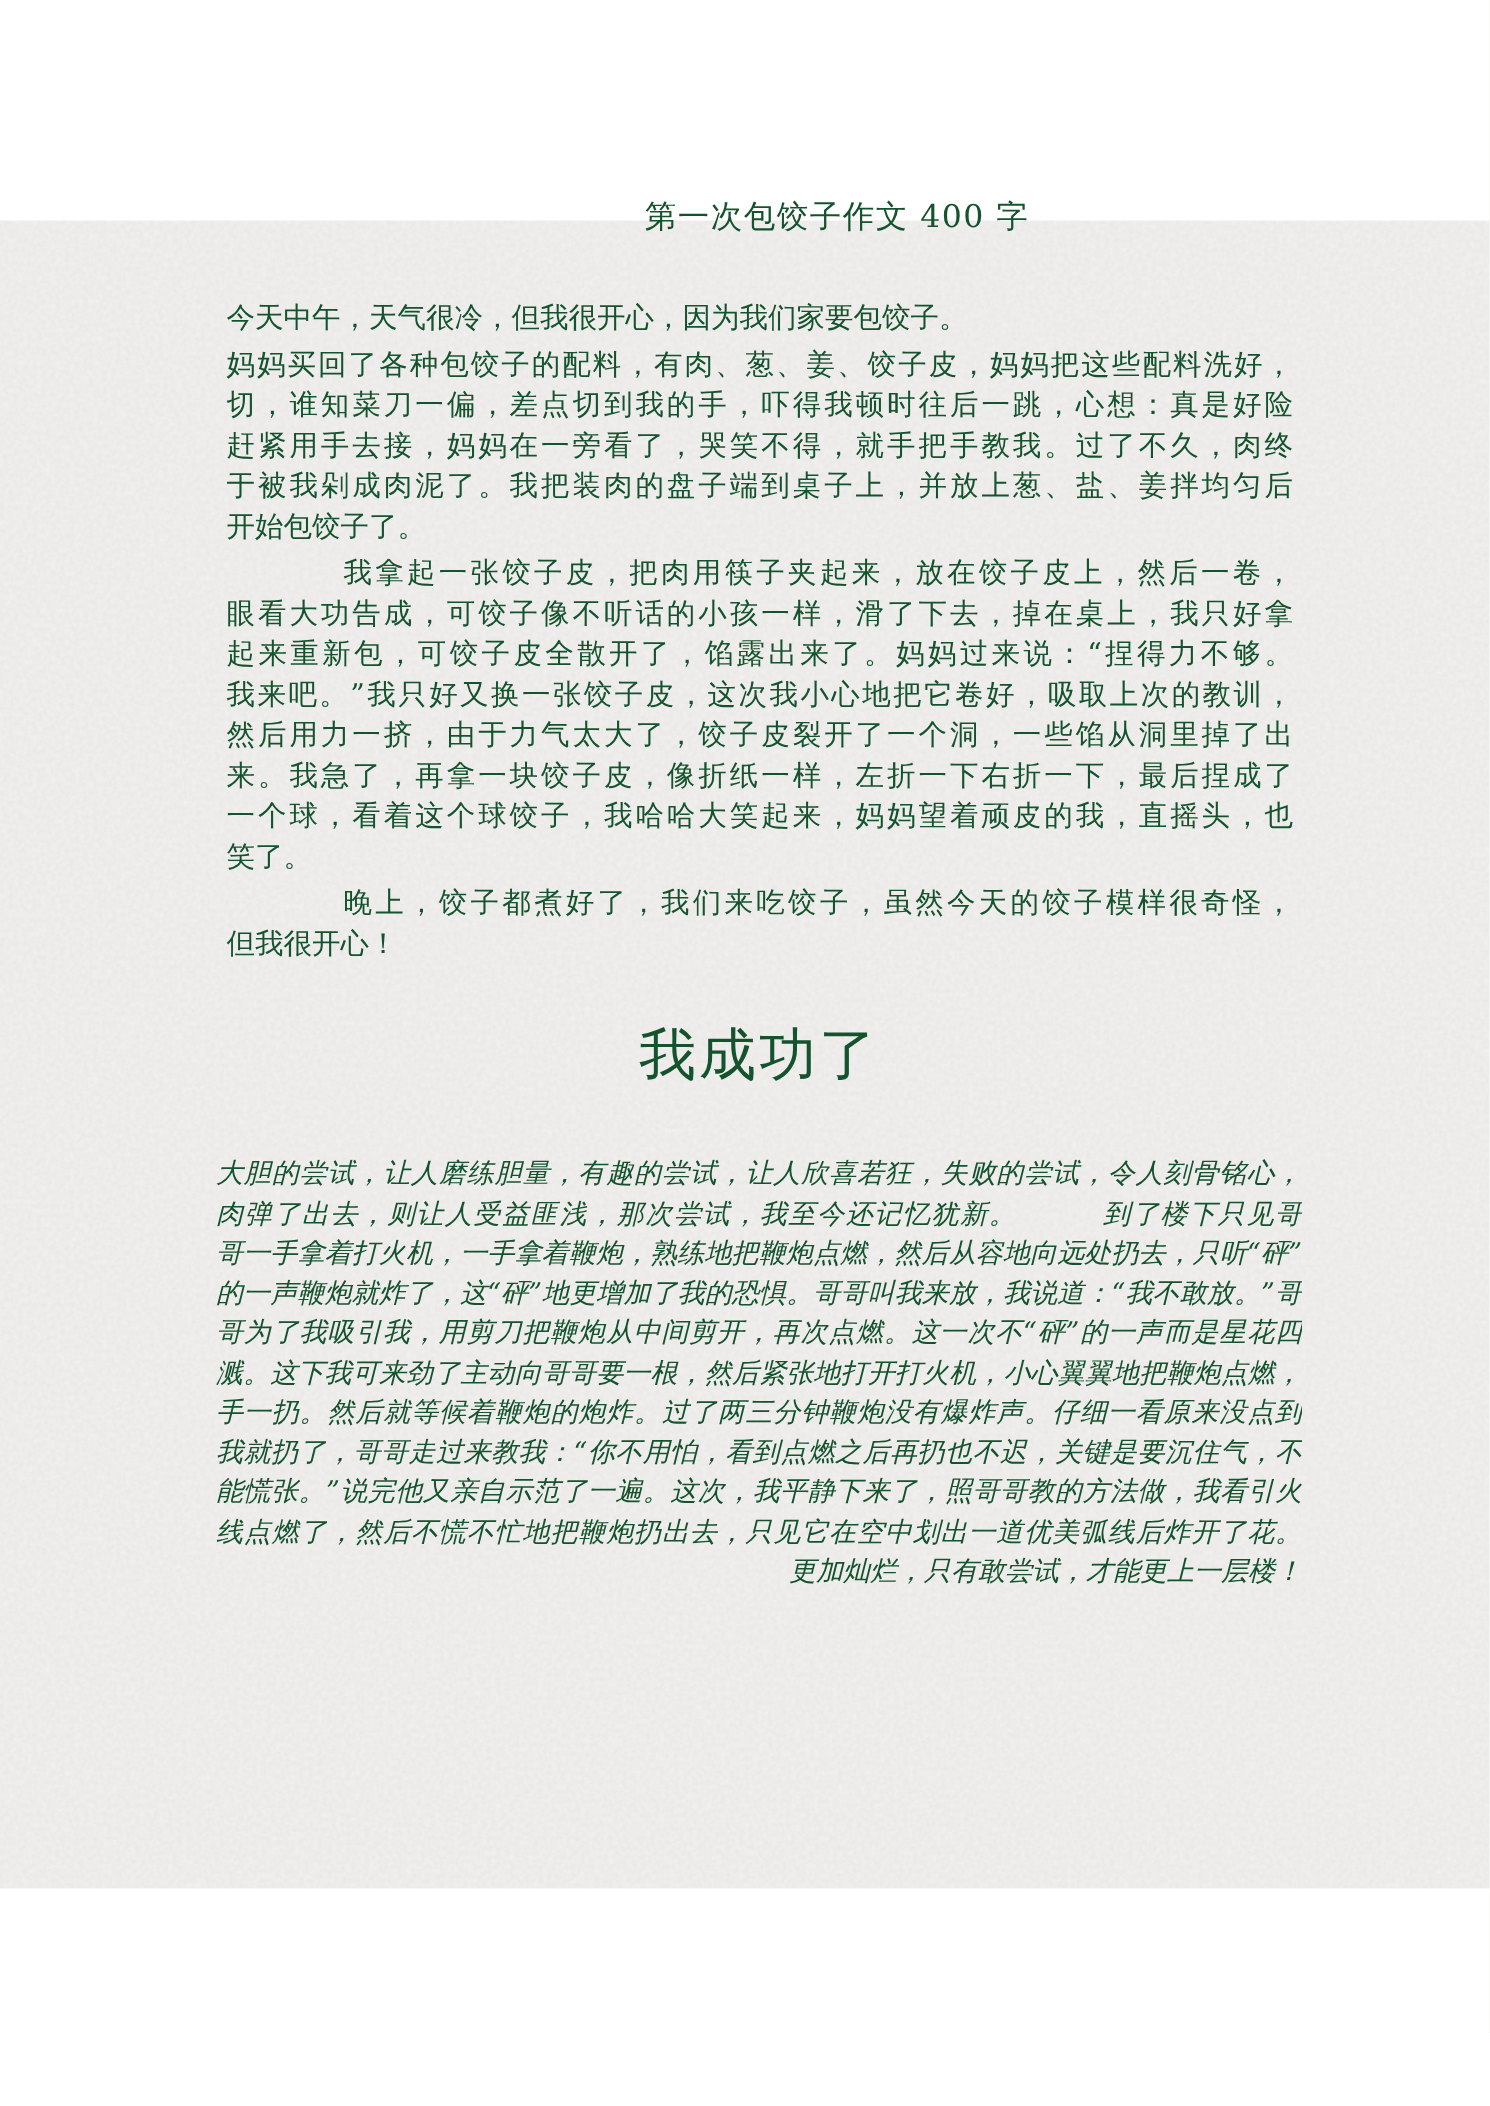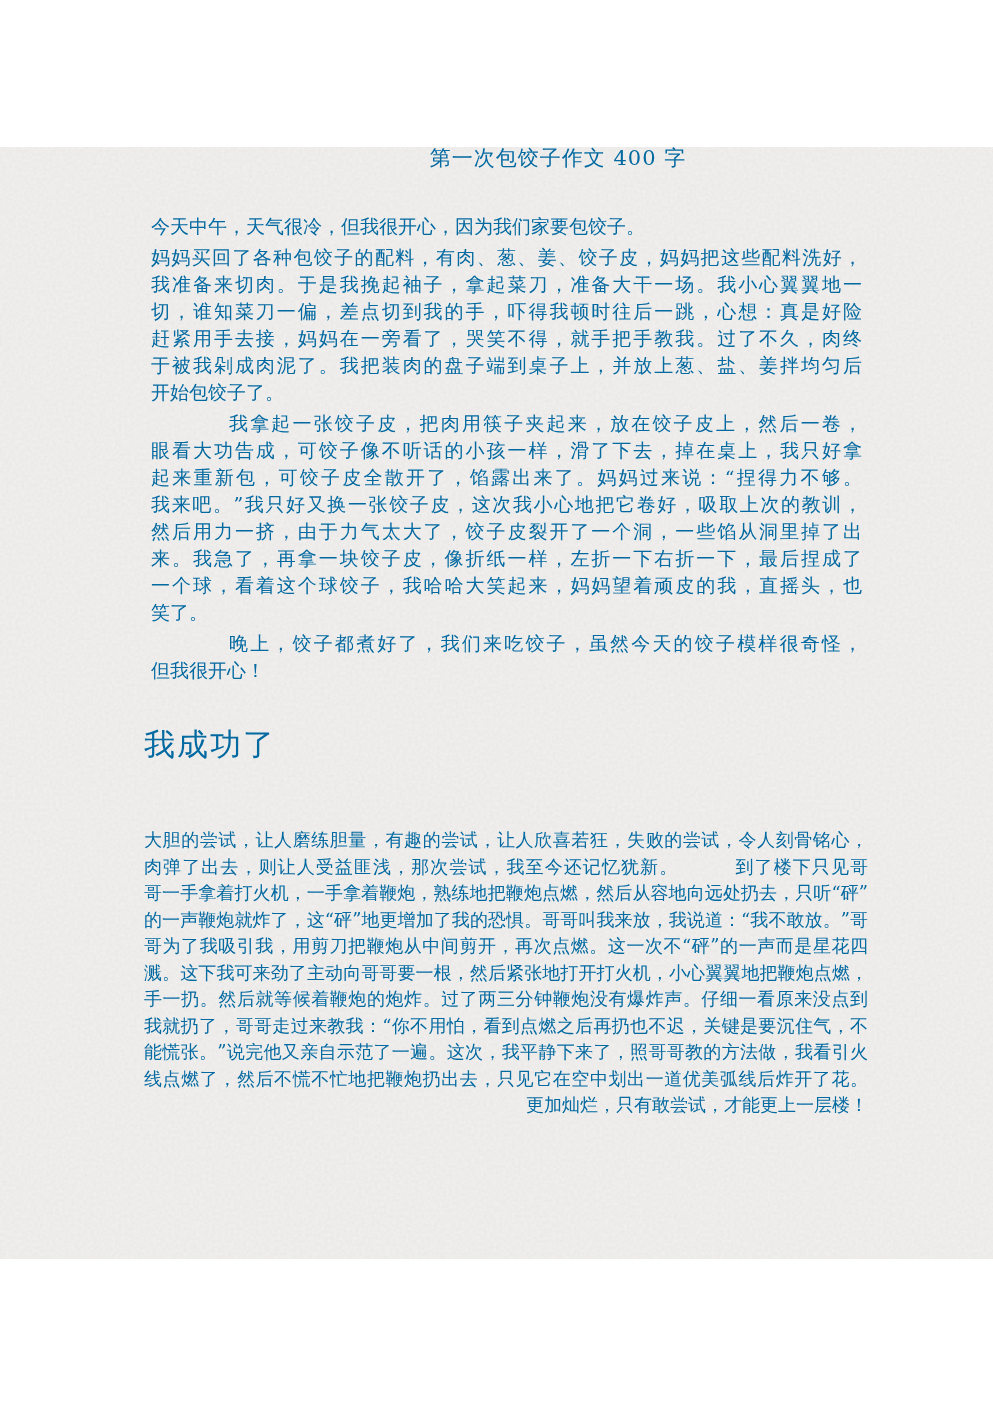--- a/index.html
+++ b/index.html
@@ -17,44 +17,44 @@
   .texture-band {
     position: absolute;
     left: 0; top: 147px;
     width: 993px; height: 1112px;
     background: #f2f1ef;
     overflow: hidden;
   }
   .texture-band svg { display: block; }
   .content {
     position: absolute;
-    left: 144px; top: 14px;
+    left: 144px; top: 0;
     width: 724px;
-    color: #0369a1;
+    color: #14532d;
     z-index: 2;
   }
   h1.t1 {
     margin: 131px 0 0 0;
     padding-left: 104px;
     font-size: 21px;
     line-height: 27px;
     font-weight: normal;
     text-align: center;
     letter-spacing: 1px;
   }
   h2.t2 {
     margin: 41px 0 0 0;
-    font-size: 31px;
+    font-size: 38px;
     line-height: 38px;
     font-weight: normal;
-    text-align: left;
+    text-align: center;
     letter-spacing: 2px;
   }
   .essay1 { margin-top: 41px; }
-  .essay2 { margin-top: 64px; }
+  .essay2 { margin-top: 48px; font-style: italic; }
   .para { margin: 0; }
   .essay1 .para { margin-left: 7px; width: 711px; }
   .essay2 .para { width: 724px; }
   .essay1 .para + .para { margin-top: 4px; }
   .line {
     white-space: normal;
     overflow: hidden;
   }
   .essay1 .line { font-size: 19px; line-height: 27px; height: 27px; }
   .essay2 .line { font-size: 18px; line-height: 26.5px; height: 26.5px; text-align: right; }
@@ -78,21 +78,20 @@
 
   <div class="content">
     <h1 class="t1">第一次包饺子作文 400 字</h1>
 
     <section class="essay essay1" id="essay-0">
         <div class="para">
           <div class="line">今天中午，天气很冷，但我很开心，因为我们家要包饺子。</div>
         </div>
         <div class="para">
           <div class="line just">妈妈买回了各种包饺子的配料，有肉、葱、姜、饺子皮，妈妈把这些配料洗好，</div>
-          <div class="line just">我准备来切肉。于是我挽起袖子，拿起菜刀，准备大干一场。我小心翼翼地一</div>
           <div class="line just">切，谁知菜刀一偏，差点切到我的手，吓得我顿时往后一跳，心想：真是好险</div>
           <div class="line just">赶紧用手去接，妈妈在一旁看了，哭笑不得，就手把手教我。过了不久，肉终</div>
           <div class="line just">于被我剁成肉泥了。我把装肉的盘子端到桌子上，并放上葱、盐、姜拌均匀后</div>
           <div class="line">开始包饺子了。</div>
         </div>
         <div class="para indent">
           <div class="line just">我拿起一张饺子皮，把肉用筷子夹起来，放在饺子皮上，然后一卷，</div>
           <div class="line just">眼看大功告成，可饺子像不听话的小孩一样，滑了下去，掉在桌上，我只好拿</div>
           <div class="line just">起来重新包，可饺子皮全散开了，馅露出来了。妈妈过来说：“捏得力不够。</div>
           <div class="line just">我来吧。”我只好又换一张饺子皮，这次我小心地把它卷好，吸取上次的教训，</div>

